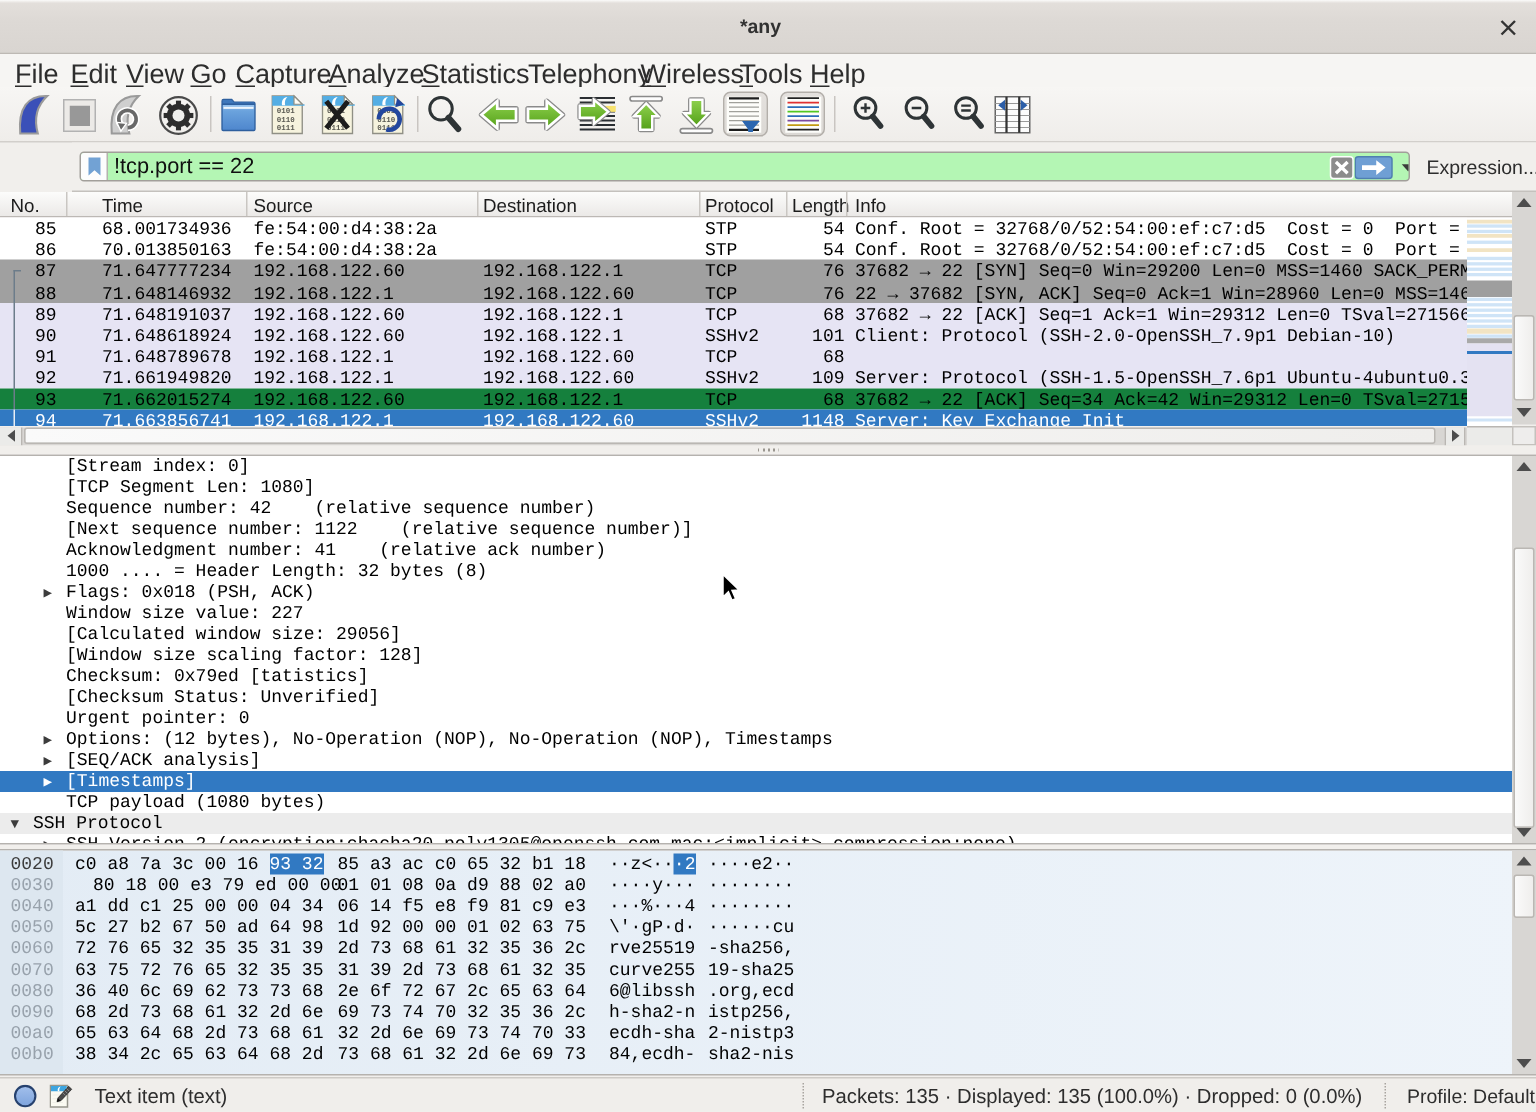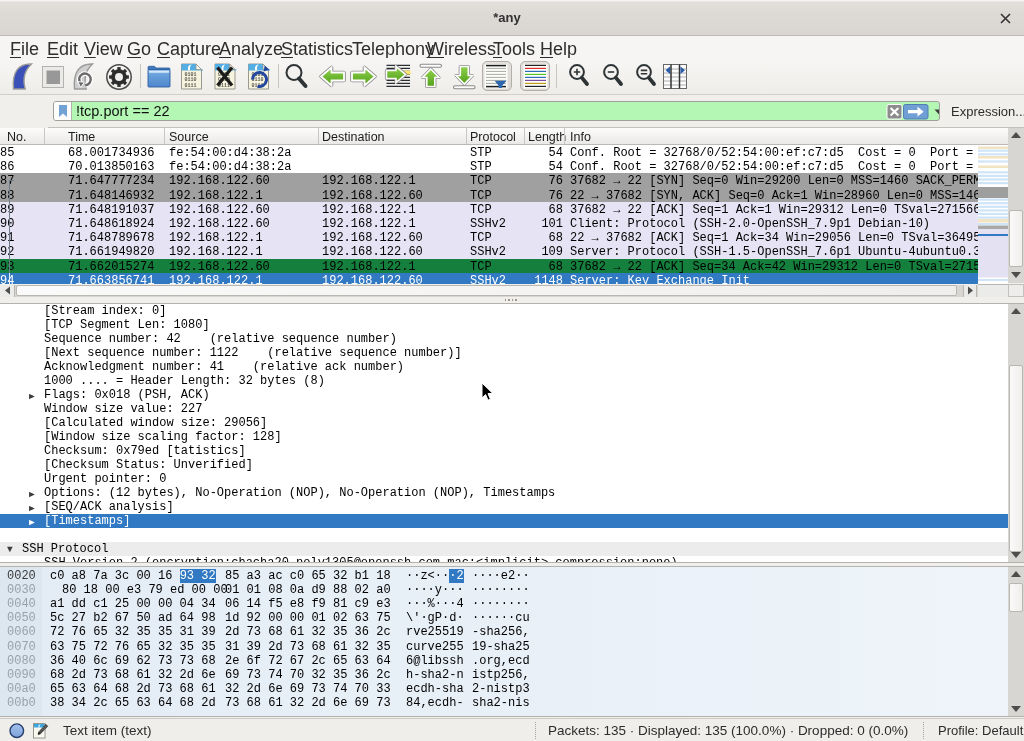--- a/index.html
+++ b/index.html
@@ -35,21 +35,21 @@
   #fexpr{left:903px;top:9px;font-size:13px;color:#2d2d2d;}
   #fplus{left:1003px;top:5.5px;font-size:16px;color:#333;font-weight:bold;}
   
   #plheader{left:0;top:128px;width:1024px;height:17px;
     background:linear-gradient(#fcfcfb,#ebe9e7);border-bottom:1px solid #bcb8b4;box-sizing:border-box;}
   .hcol{position:absolute;top:1.5px;font-size:12.5px;color:#1c1c1c;}
   .hsep{position:absolute;top:0;width:1px;height:16px;background:#c9c6c2;}
   #plrows{left:0;top:145px;width:978px;height:138.5px;background:#fff;overflow:hidden;}
   .prow{position:absolute;left:0;width:100%;height:14.2px;}
   .prow span{position:absolute;top:1px;}
-  .c-no{left:0;width:61px;text-align:left;}
+  .c-no{left:0;width:61px;text-align:center;}
   .c-time{left:68px;}
   .c-src{left:169px;}
   .c-dst{left:322px;}
   .c-proto{left:470px;}
   .c-len{left:500px;width:63px;text-align:right;}
   .c-info{left:570px;}
   
   #minimap{left:978px;top:145px;width:30px;height:138.5px;background:#fff;overflow:hidden;}
   
   .sbv{background:#d8d6d3;}
@@ -298,21 +298,21 @@
     <div class="prow" style="top:42.6px;background:#a0a0a0">
       <span class="c-no">88</span><span class="c-time">71.648146932</span><span class="c-src">192.168.122.1</span><span class="c-dst">192.168.122.60</span><span class="c-proto">TCP</span><span class="c-len">76</span><span class="c-info">22 → 37682 [SYN, ACK] Seq=0 Ack=1 Win=28960 Len=0 MSS=146</span>
     </div>
     <div class="prow" style="top:56.8px;background:#e6e4f4">
       <span class="c-no">89</span><span class="c-time">71.648191037</span><span class="c-src">192.168.122.60</span><span class="c-dst">192.168.122.1</span><span class="c-proto">TCP</span><span class="c-len">68</span><span class="c-info">37682 → 22 [ACK] Seq=1 Ack=1 Win=29312 Len=0 TSval=271566</span>
     </div>
     <div class="prow" style="top:71px;background:#e6e4f4">
       <span class="c-no">90</span><span class="c-time">71.648618924</span><span class="c-src">192.168.122.60</span><span class="c-dst">192.168.122.1</span><span class="c-proto">SSHv2</span><span class="c-len">101</span><span class="c-info">Client: Protocol (SSH-2.0-OpenSSH_7.9p1 Debian-10)</span>
     </div>
     <div class="prow" style="top:85.2px;background:#e6e4f4">
-      <span class="c-no">91</span><span class="c-time">71.648789678</span><span class="c-src">192.168.122.1</span><span class="c-dst">192.168.122.60</span><span class="c-proto">TCP</span><span class="c-len">68</span><span class="c-info">22 → 37682 [ACK] Seq=1 Ack=34 Win=29056 Len=0 TSval=36495</span>
+      <span class="c-no">91</span><span class="c-time">71.648789678</span><span class="c-src">192.168.122.1</span><span class="c-dst">192.168.122.60</span><span class="c-proto">TCP</span><span class="c-len">68</span>
     </div>
     <div class="prow" style="top:99.4px;background:#e6e4f4">
       <span class="c-no">92</span><span class="c-time">71.661949820</span><span class="c-src">192.168.122.1</span><span class="c-dst">192.168.122.60</span><span class="c-proto">SSHv2</span><span class="c-len">109</span><span class="c-info">Server: Protocol (SSH-1.5-OpenSSH_7.6p1 Ubuntu-4ubuntu0.3</span>
     </div>
     <div class="prow" style="top:113.6px;background:#15803d">
       <span class="c-no">93</span><span class="c-time">71.662015274</span><span class="c-src">192.168.122.60</span><span class="c-dst">192.168.122.1</span><span class="c-proto">TCP</span><span class="c-len">68</span><span class="c-info">37682 → 22 [ACK] Seq=34 Ack=42 Win=29312 Len=0 TSval=2715</span>
     </div>
     <div class="prow" style="top:127.8px;background:#3179c2;color:#fff">
       <span class="c-no">94</span><span class="c-time">71.663856741</span><span class="c-src">192.168.122.1</span><span class="c-dst">192.168.122.60</span><span class="c-proto">SSHv2</span><span class="c-len">1148</span><span class="c-info">Server: Key Exchange Init</span>
     </div>
@@ -389,20 +389,21 @@
     <div class="dline" style="top:84px"><span class="tri" style="left:29px">▶</span><span class="txt" style="left:44px">Flags: 0x018 (PSH, ACK)</span></div>
     <div class="dline" style="top:98px"><span class="txt" style="left:44px">Window size value: 227</span></div>
     <div class="dline" style="top:112px"><span class="txt" style="left:44px">[Calculated window size: 29056]</span></div>
     <div class="dline" style="top:126px"><span class="txt" style="left:44px">[Window size scaling factor: 128]</span></div>
     <div class="dline" style="top:140px"><span class="txt" style="left:44px">Checksum: 0x79ed [tatistics]</span></div>
     <div class="dline" style="top:154px"><span class="txt" style="left:44px">[Checksum Status: Unverified]</span></div>
     <div class="dline" style="top:168px"><span class="txt" style="left:44px">Urgent pointer: 0</span></div>
     <div class="dline" style="top:182px"><span class="tri" style="left:29px">▶</span><span class="txt" style="left:44px">Options: (12 bytes), No-Operation (NOP), No-Operation (NOP), Timestamps</span></div>
     <div class="dline" style="top:196px"><span class="tri" style="left:29px">▶</span><span class="txt" style="left:44px">[SEQ/ACK analysis]</span></div>
     <div class="dline" style="top:210px;background:#3179c2;color:#fff"><span class="tri" style="left:29px;color:#fff">▶</span><span class="txt" style="left:44px">[Timestamps]</span></div>
+    <div class="dline" style="top:224px"><span class="txt" style="left:44px">TCP payload (1080 bytes)</span></div>
     <div class="dline" style="top:238px;background:#ececec"><span class="tri" style="left:7px">▼</span><span class="txt" style="left:22px">SSH Protocol</span></div>
     <div class="dline" style="top:252px"><span class="tri" style="left:29px">▶</span><span class="txt" style="left:44px">SSH Version 2 (encryption:chacha20-poly1305@openssh.com mac:&lt;implicit&gt; compression:none)</span></div>
   </div>
   <div class="abs" id="dvscroll" style="left:1008px;top:304px;width:16px;height:258px">
     <div class="abs sbv" style="left:0;top:0;width:16px;height:258px"></div>
     <div class="sbthumb" style="left:1px;top:61px;width:14px;height:187px"></div>
     <svg class="abs" style="left:0;top:2px" width="16" height="10">
         <path d="M8,2 l5,6 h-10 z" fill="#4d4d4d"></path>
       </svg>
     <svg class="abs" style="left:0;top:246px" width="16" height="10">

